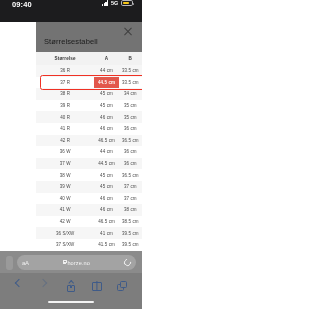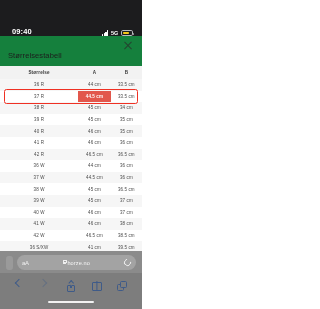--- a/index.html
+++ b/index.html
@@ -6,22 +6,22 @@
   html,body { width:142px; height:309px; overflow:hidden; }
   body {
     font-family:"Liberation Sans", sans-serif;
     background:#ffffff;
     -webkit-font-smoothing:antialiased;
   }
   .phone { position:relative; width:142px; height:309px; background:#fff; }
 
   
   .statusbar {
-    height:36px; background:#1c1c1e; color:#fff;
-    display:flex; align-items:flex-end; justify-content:space-between;
+    height:22px; background:#1c1c1e; color:#fff;
+    display:flex; align-items:flex-start; justify-content:space-between;
     padding:0 9px 0 12px; position:relative;
   }
   .status-time { font-size:7.5px; font-weight:bold; letter-spacing:.1px; }
   .status-right { display:flex; align-items:center; gap:2.5px; }
   .sig { display:flex; align-items:flex-end; gap:.6px; height:6px; }
   .sig i { width:1.2px; background:#fff; border-radius:.3px; display:block; }
   .sig i:nth-child(1){height:2px}
   .sig i:nth-child(2){height:3.2px}
   .sig i:nth-child(3){height:4.4px}
   .sig i:nth-child(4){height:6px}
@@ -30,21 +30,21 @@
     width:12px; height:6px; border:.7px solid #b9b9bd; border-radius:1.8px;
     position:relative; padding:.7px; display:flex; align-items:center;
   }
   .batt::after{
     content:""; position:absolute; right:-1.9px; top:1.7px;
     width:1.1px; height:2.4px; background:#8e8e93; border-radius:0 .6px .6px 0;
   }
   .batt-fill { height:100%; width:72%; background:#f5c518; border-radius:.8px; }
 
   
-  .sheet { position:relative; background:#15803d; height:235px; overflow:hidden; }
+  .sheet { position:relative; background:#737373; height:235px; overflow:hidden;margin-left:36px; }
   .close-btn {
     position:absolute; right:8px; top:4px; width:12px; height:12px;
     cursor:pointer; opacity:.72;
   }
   .close-btn::before,.close-btn::after{
     content:""; position:absolute; left:1px; top:5.4px;
     width:10px; height:1.1px; background:#2b2b2b;
   }
   .close-btn::before{ transform:rotate(45deg); }
   .close-btn::after{ transform:rotate(-45deg); }

